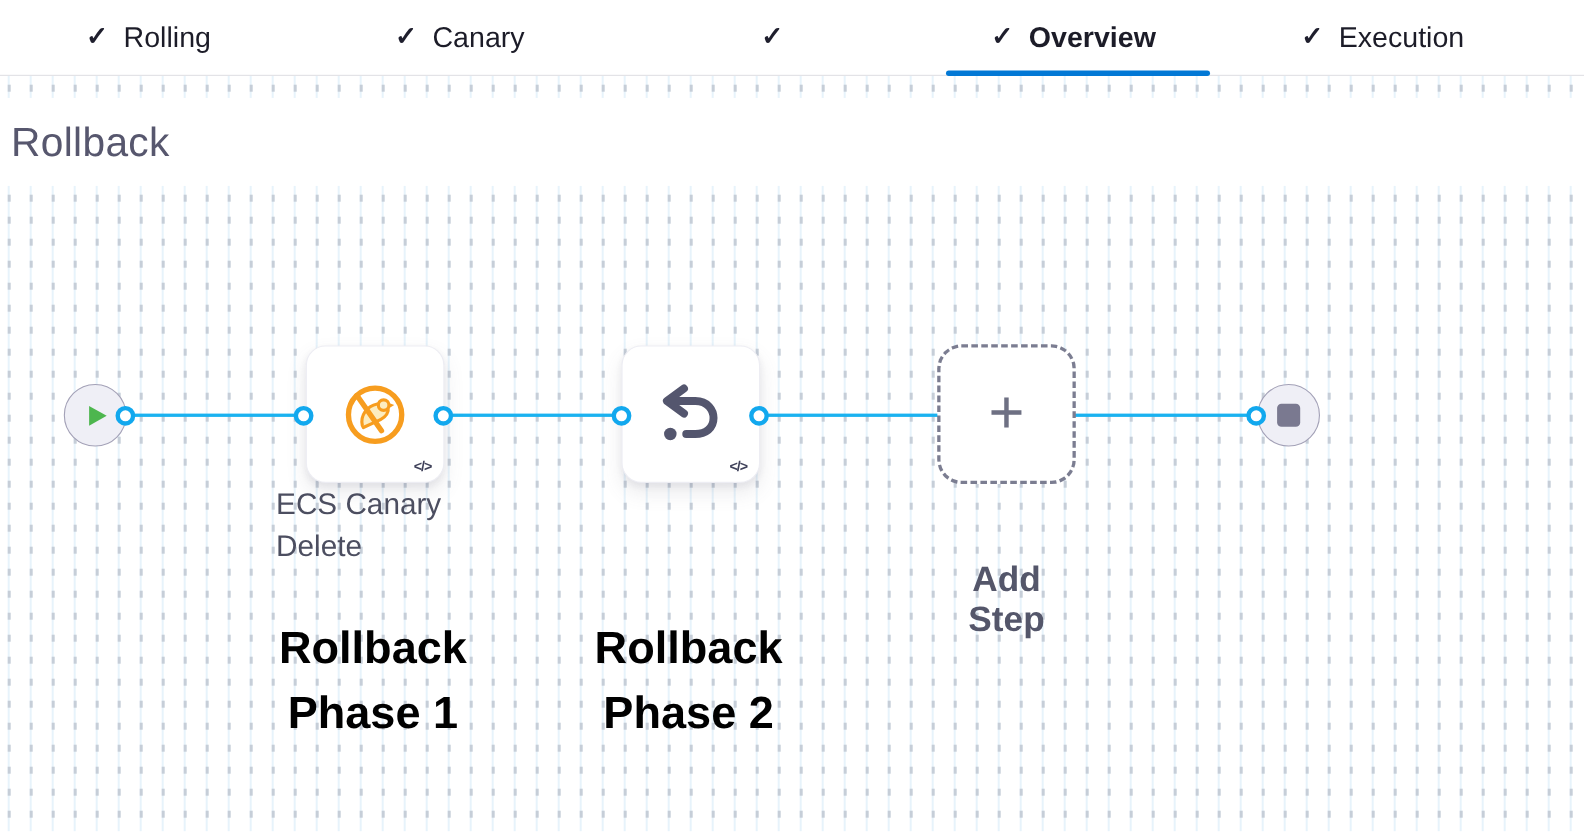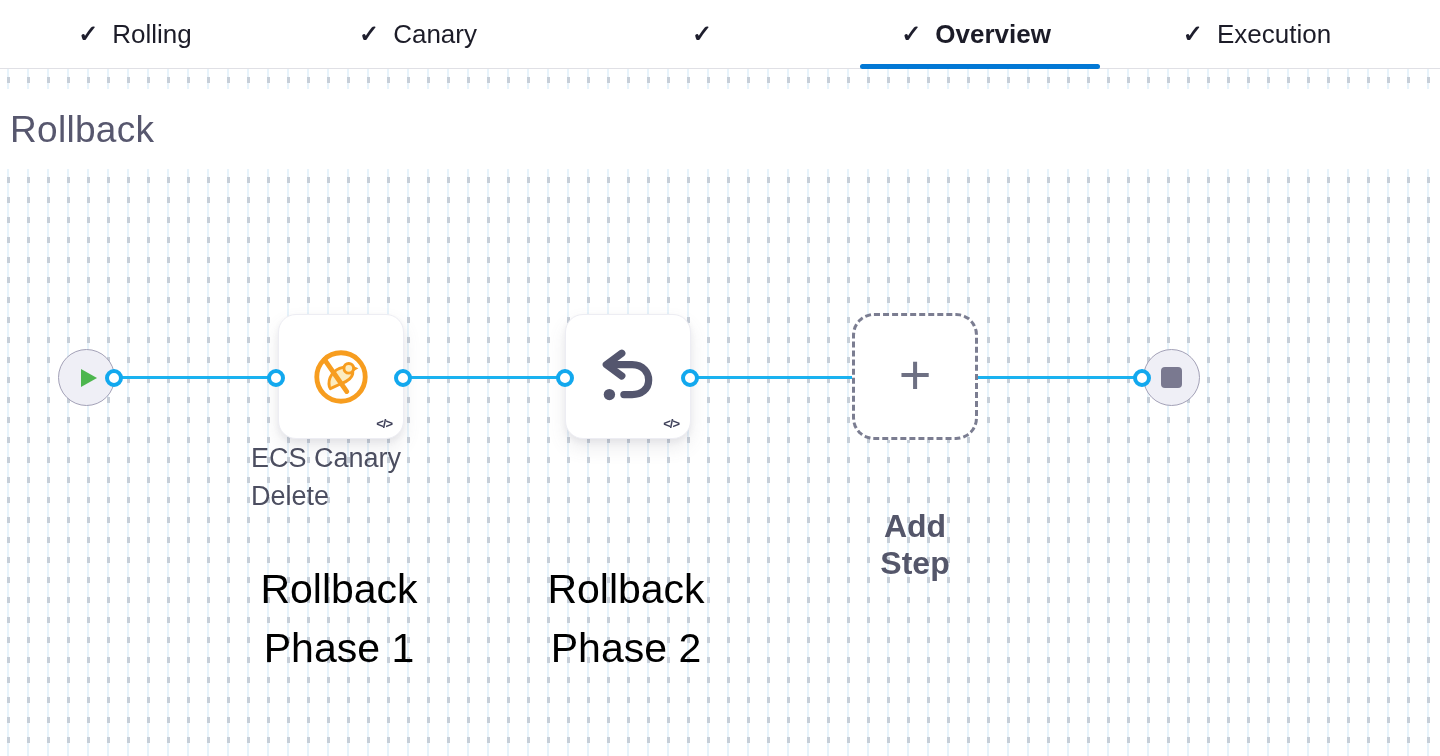--- a/index.html
+++ b/index.html
@@ -78,21 +78,21 @@
     font-size:27px;line-height:1.4;font-weight:500;color:#4c4e60;z-index:2;
   }
   .label-1{left:251px;}
   .label-2{left:542px;}
   .add-label{
     position:absolute;left:845px;top:391px;width:140px;text-align:center;
     font-size:32px;font-weight:700;color:#54566a;z-index:2;margin-top:48px;
   }
   .annotation{
     position:absolute;top:491px;width:260px;text-align:center;
-    font-size:41px;line-height:1.44;font-weight:400;color:#000;z-index:4;
+    font-size:41px;line-height:1.44;font-weight:700;color:#000;z-index:4;
   }
   .annot-1{left:209px;}
   .annot-2{left:496px;text-align:center;}
 </style>
 </head>
 <body>
 
 <div class="app">
 
   <div class="tabbar">

